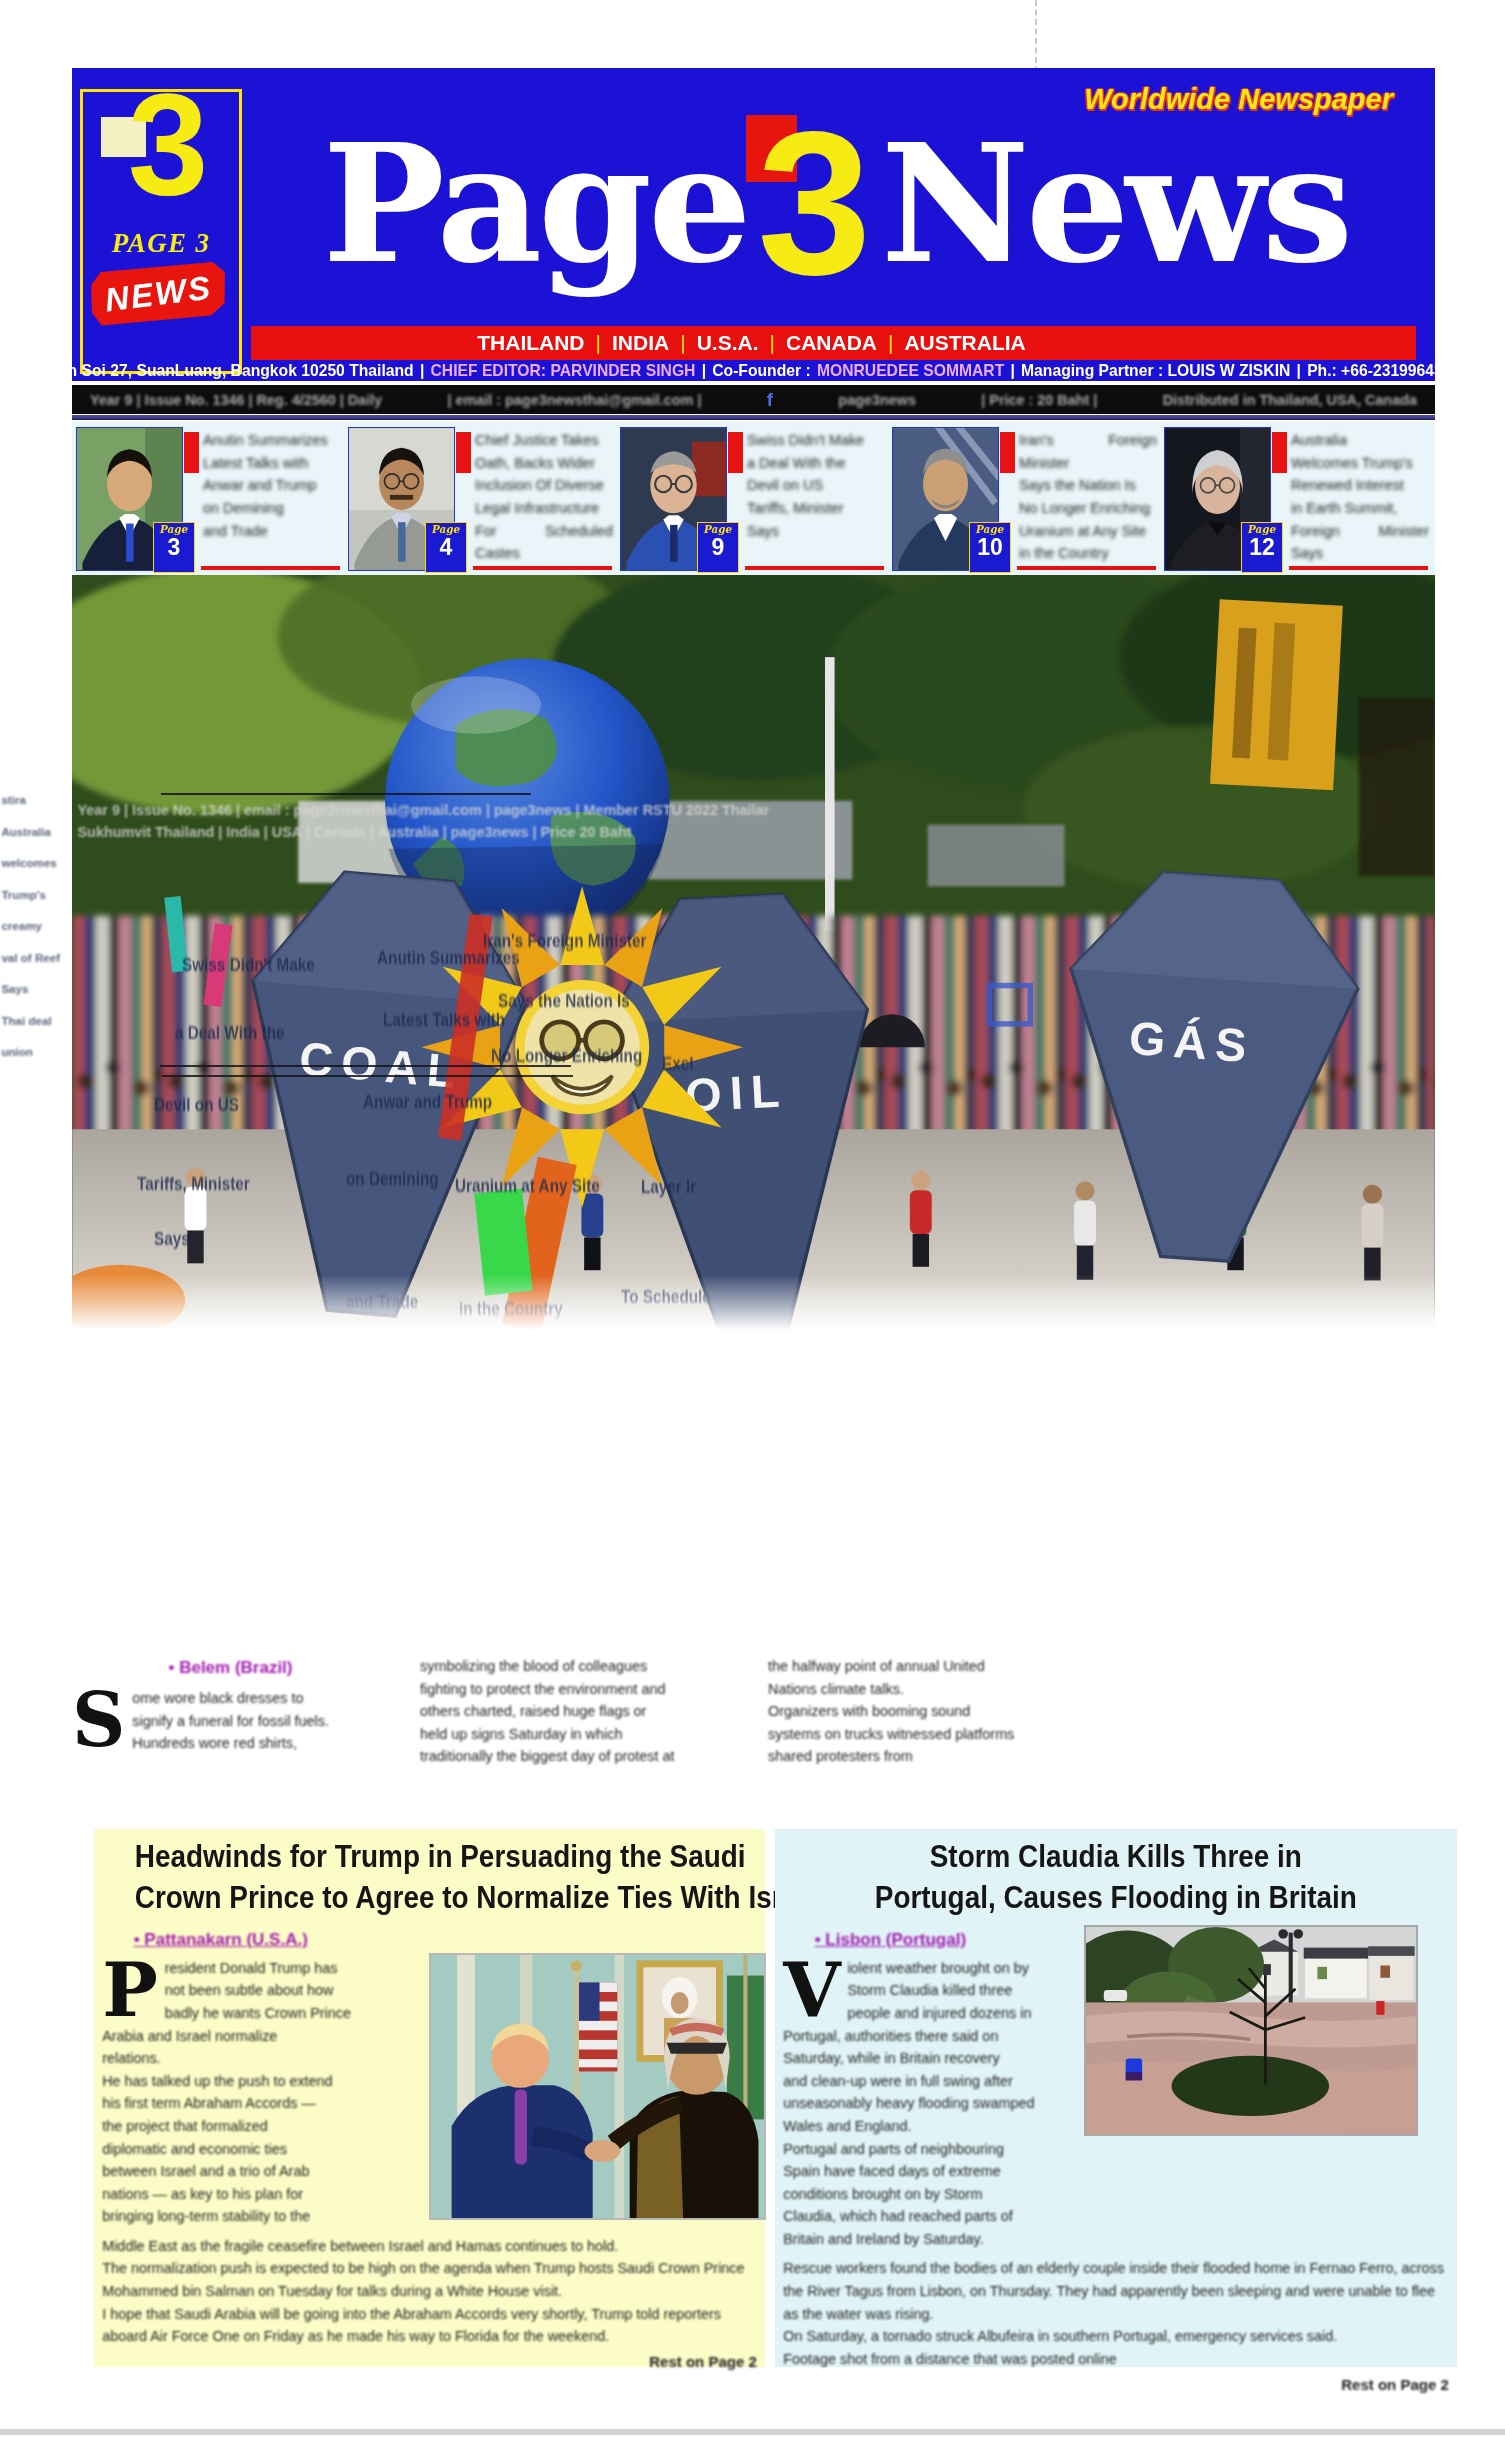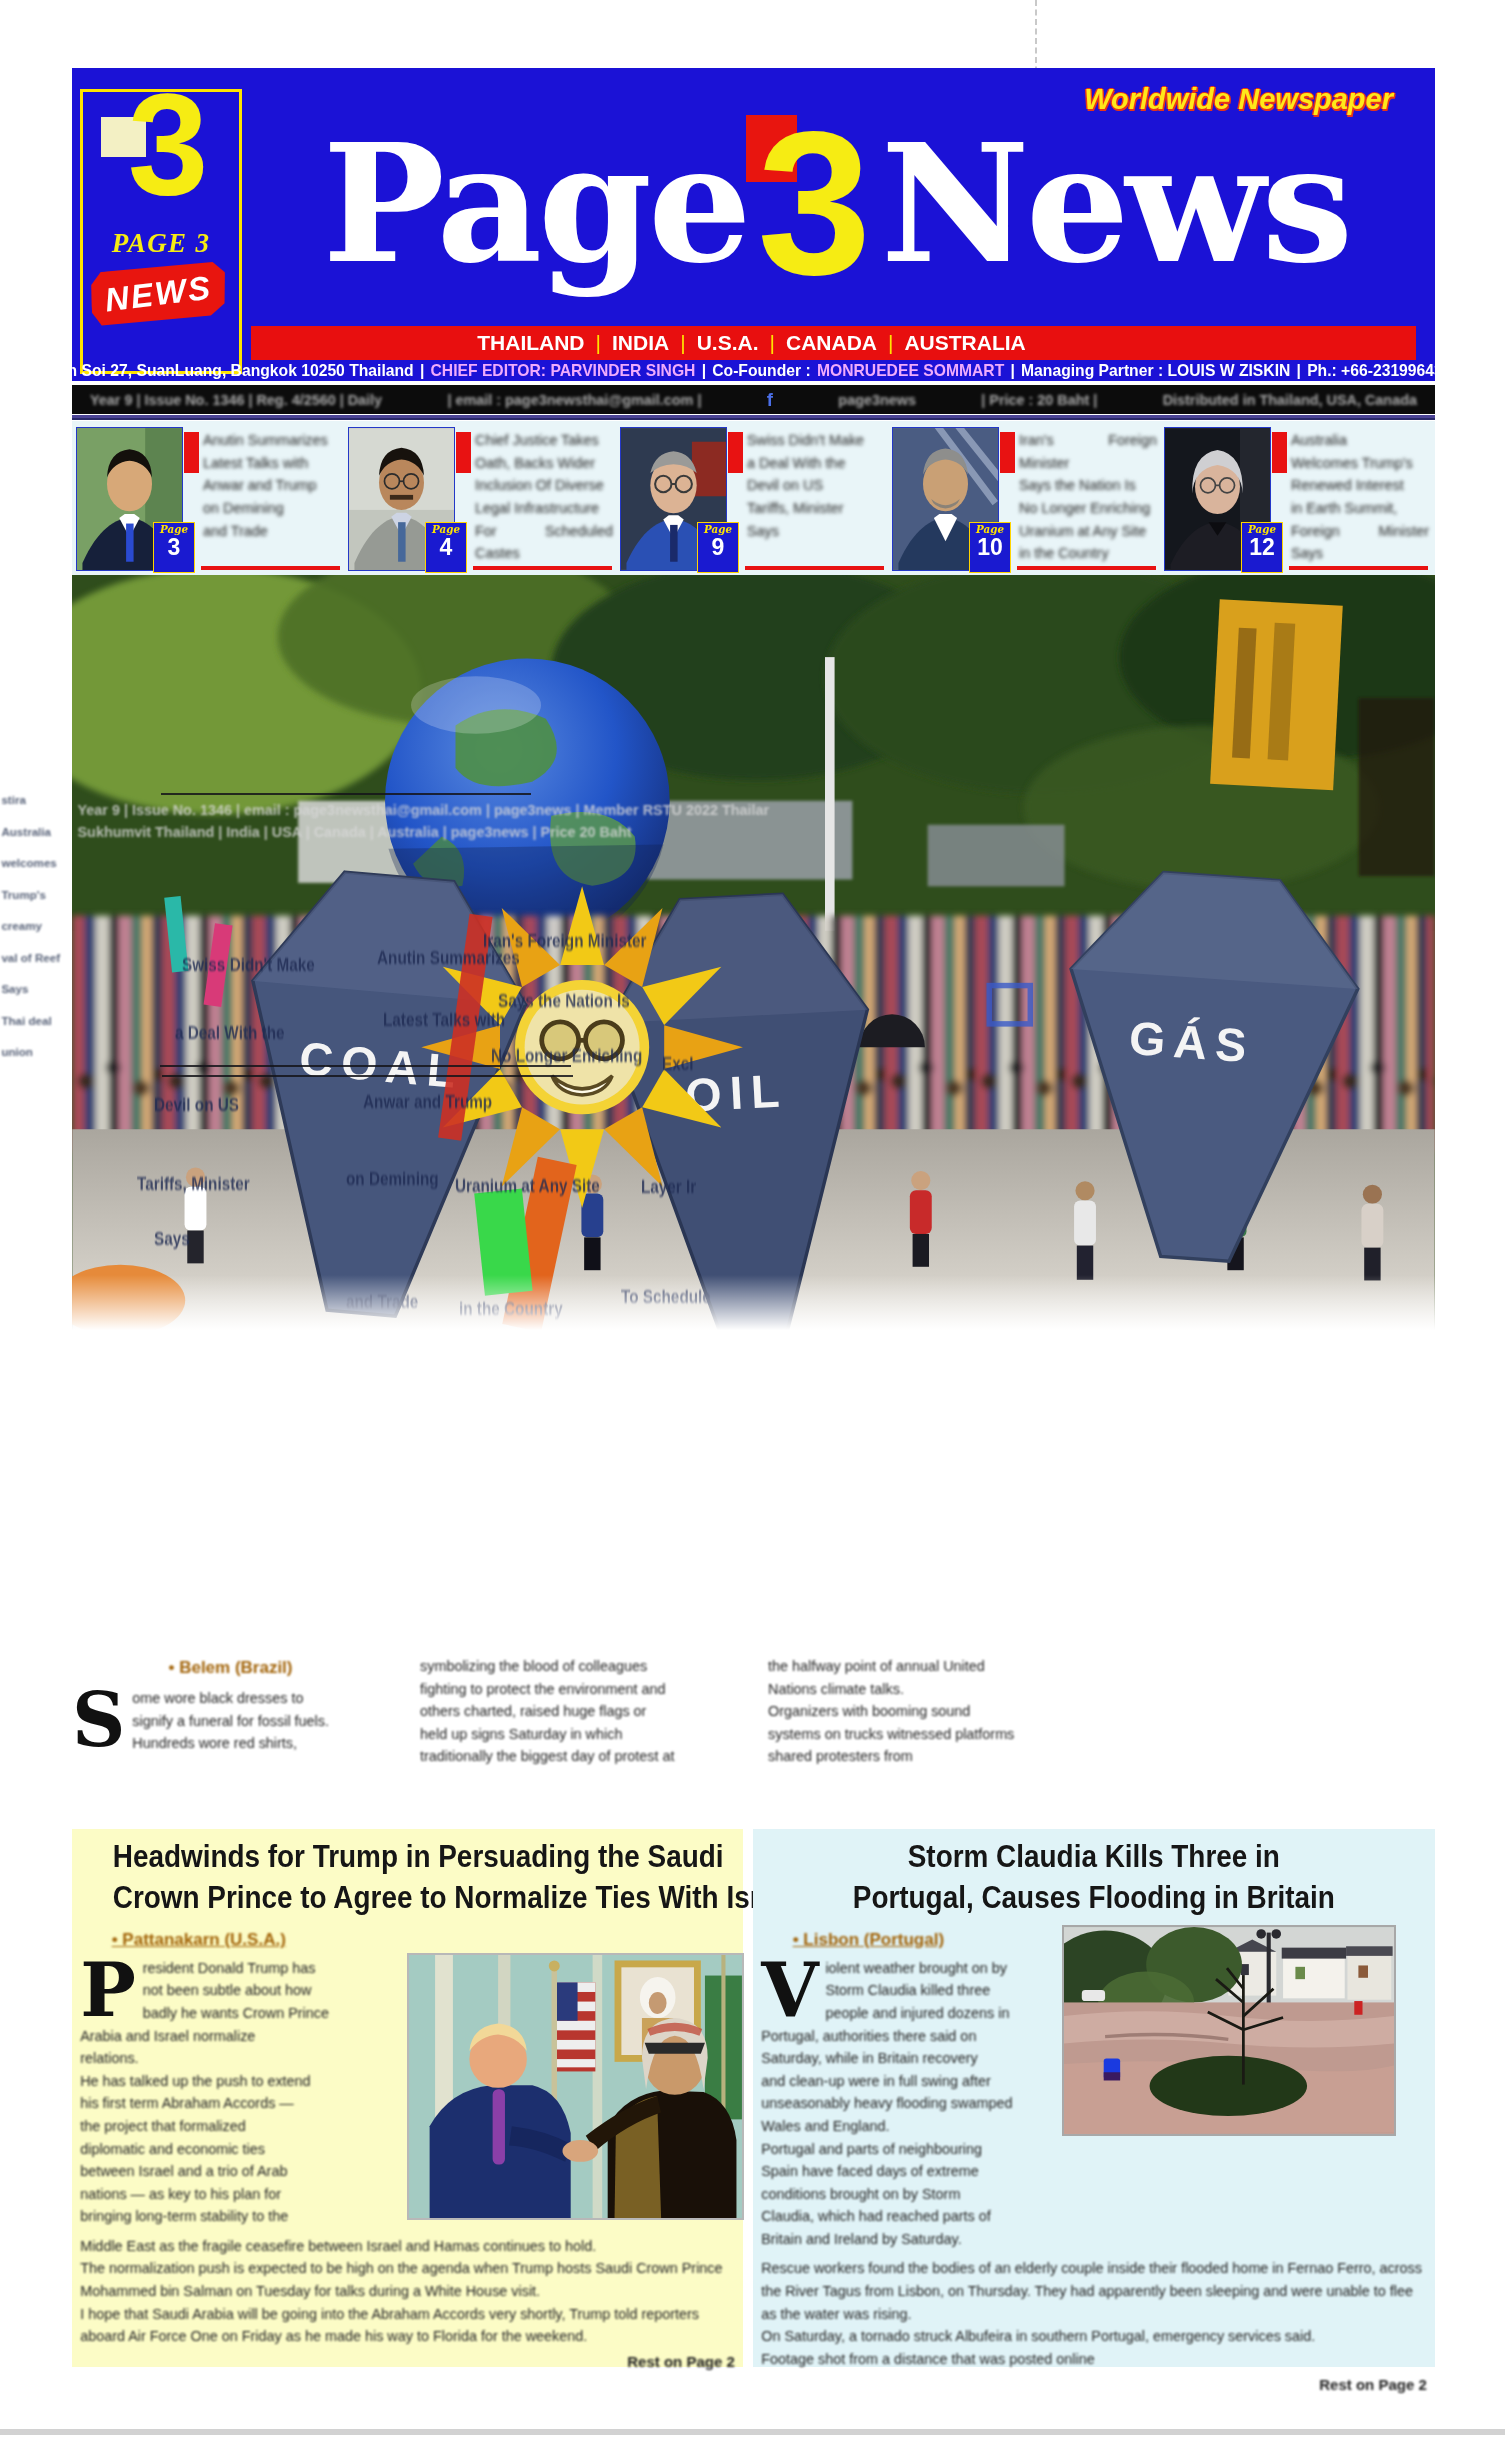--- a/index.html
+++ b/index.html
@@ -62,26 +62,26 @@
   .ghost-left{position:absolute;left:1.4px;top:784px;width:68px;font-size:11.6px;font-weight:700;color:#3c4862;
      line-height:31.5px;filter:blur(1.1px);opacity:.85;}
   
   .headline{position:absolute;left:72px;top:1274px;width:1363px;margin:0;text-align:center;}
   .hl{font-size:93px;font-weight:900;color:#ee1212;line-height:112px;letter-spacing:-1.4px;white-space:nowrap;
      transform:scaleX(.82);transform-origin:center;
      text-shadow:-3.4px 0 0 #fff,3.4px 0 0 #fff,0 -3.4px 0 #fff,0 3.4px 0 #fff,-2.7px -2.7px 0 #fff,2.7px 2.7px 0 #fff,-2.7px 2.7px 0 #fff,2.7px -2.7px 0 #fff;}
   
   .story{position:absolute;left:72px;top:1655px;width:1363px;height:168px;display:flex;gap:31px;}
   .col{width:317px;flex:0 0 auto;}
-  .byline{font-size:17px;font-weight:700;color:#a16207;filter:blur(0.8px);text-align:center;margin:2.7px 0 9.6px 0;}
+  .byline{font-size:17px;font-weight:700;color:#a21caf;filter:blur(0.8px);text-align:center;margin:2.7px 0 9.6px 0;}
   .tline{font-size:14.4px;font-weight:400;color:#242424;line-height:22.6px;filter:blur(1px);text-align:justify;}
   .dropcap{float:left;font-size:74px;line-height:59px;font-weight:700;color:#111;margin:4.1px 6.8px 0 0;font-family:"DejaVu Serif",serif;}
   .credit{font-size:15px;font-weight:700;color:#222;filter:blur(0.8px);text-align:right;margin-top:5.5px;}
   
-  .box{position:absolute;top:1829px;height:538px;box-sizing:border-box;padding:6.8px 8.2px;}
+  .box{position:absolute;top:1829px;height:538px;box-sizing:border-box;padding:6.8px 8.2px;margin-left:22px;}
   .box.yellow{left:72px;width:671px;background:#fcfcc6;}
   .box.cyan{left:753px;width:682px;background:#e0f3f7;}
   .bhl{text-align:center;font-size:31px;font-weight:900;color:#161616;line-height:41px;white-space:nowrap;
      transform:scaleX(.9);transform-origin:center;filter:blur(0.5px);}
   .box .byline{text-align:left;margin:12.3px 0 6.8px 31.5px;text-decoration:underline;}
   .bcols{position:relative;}
   .lcol{width:316px;}
   .cyan .lcol{width:293px;}
   .bphoto{position:absolute;border:2.7px solid #b8b8b8;background:#9fc6bd;}
   .yellow .bphoto{left:327px;top:-4.1px;}

